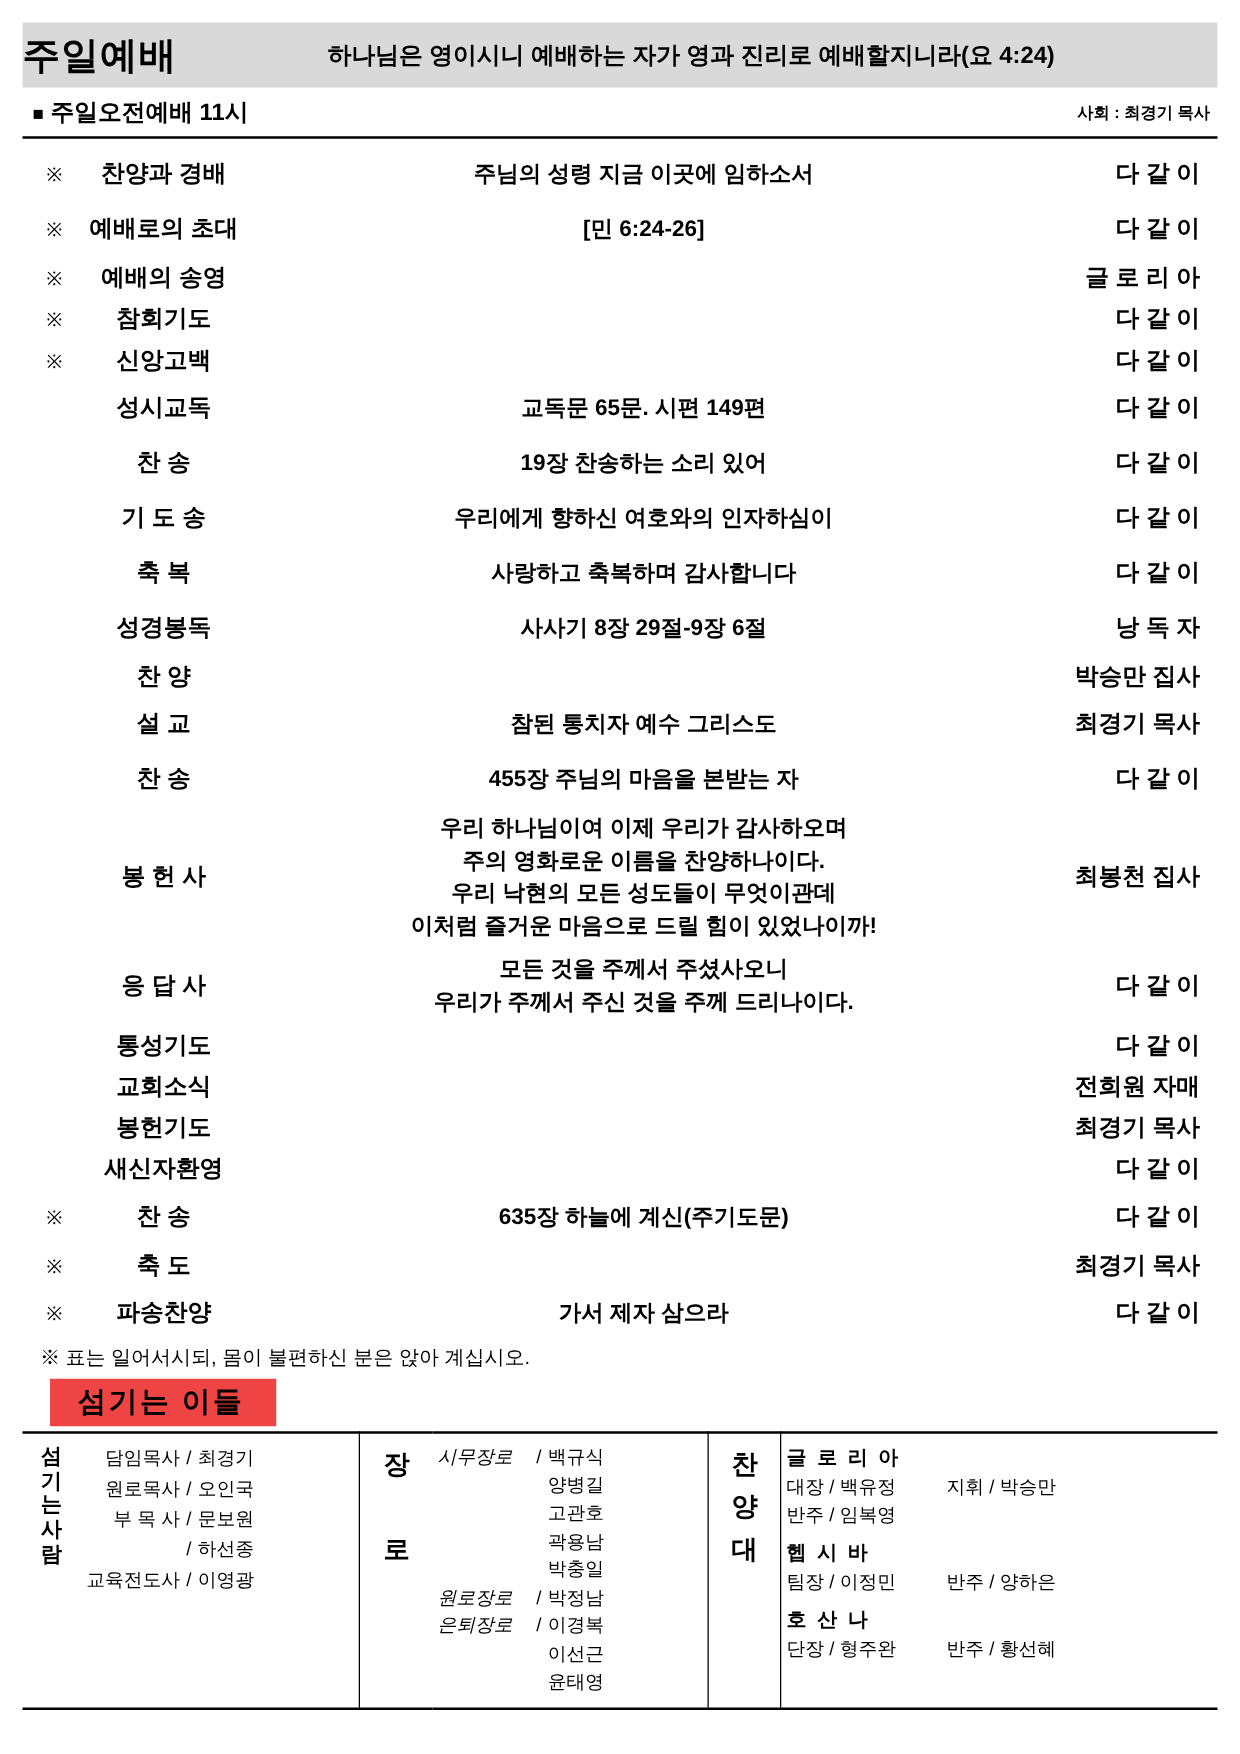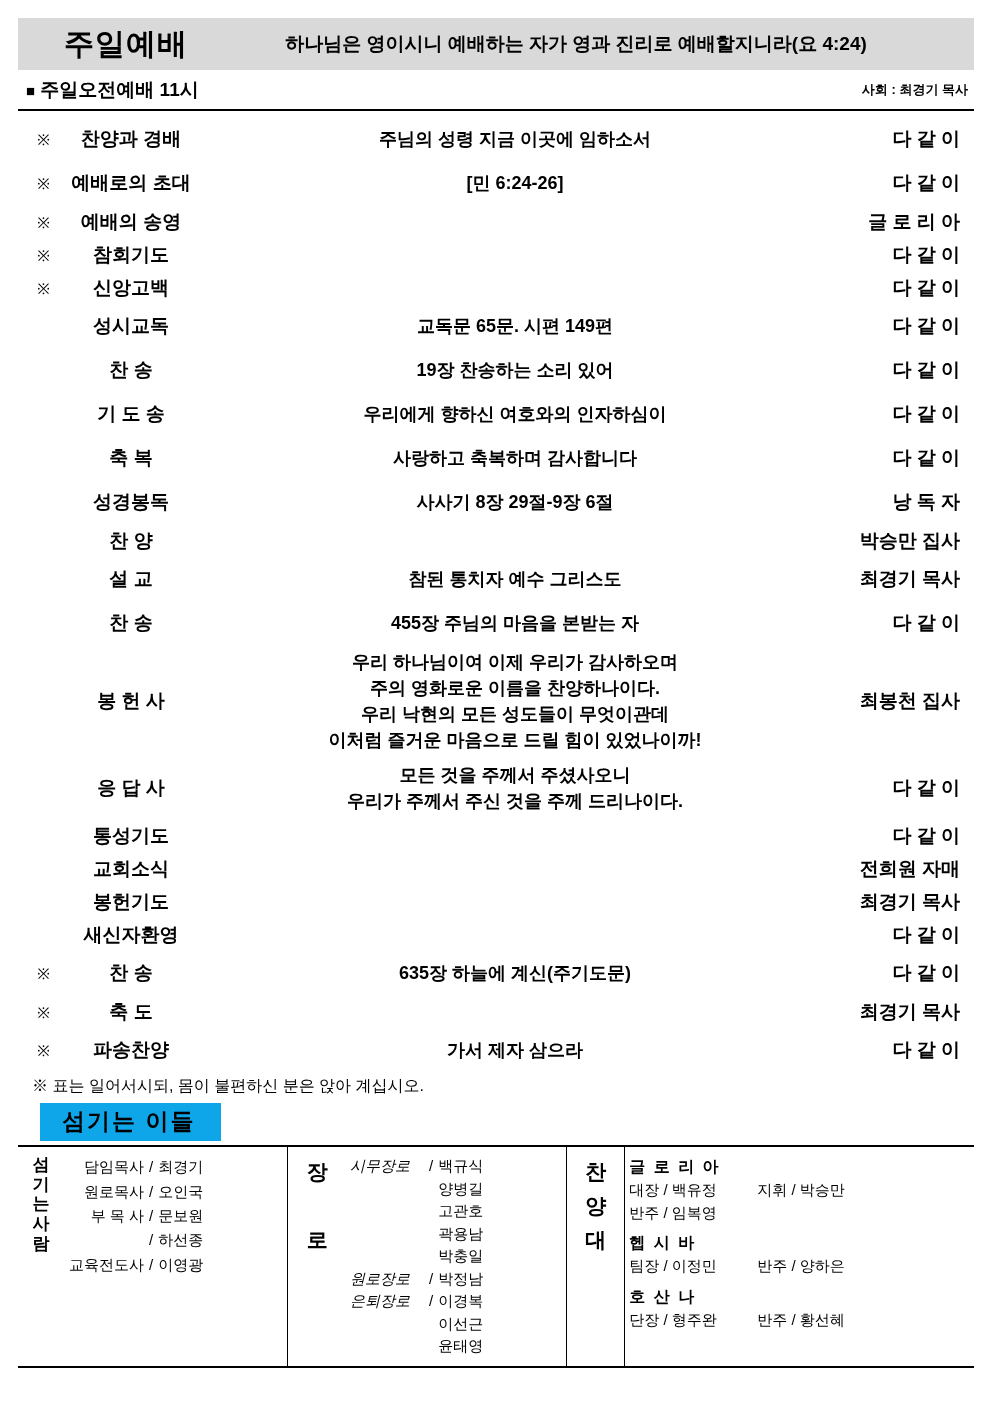--- a/index.html
+++ b/index.html
@@ -20,21 +20,20 @@
     padding: 18px 18px 0 18px;
     position: relative;
   }
 
   
   .header-bar {
     background: #d9d9d9;
     height: 52px;
     display: flex;
     align-items: center;
-    padding-left: 46px;
   }
   .header-title {
     font-size: 30px;
     font-weight: bold;
     letter-spacing: 1px;
     white-space: nowrap;
   }
   .header-verse {
     flex: 1;
     text-align: center;
@@ -135,21 +134,21 @@
 
   .footnote {
     font-size: 16px;
     padding: 4px 0 2px 14px;
     white-space: nowrap;
   }
 
   
   .servants-title {
     display: inline-block;
-    background: #0ea5e9;
+    background: #ef4444;
     font-size: 23px;
     font-weight: bold;
     padding: 3px 26px 4px 22px;
     margin: 4px 0 4px 22px;
     letter-spacing: 2px;
   }
 
   .servants {
     width: 100%;
     border-collapse: collapse;

